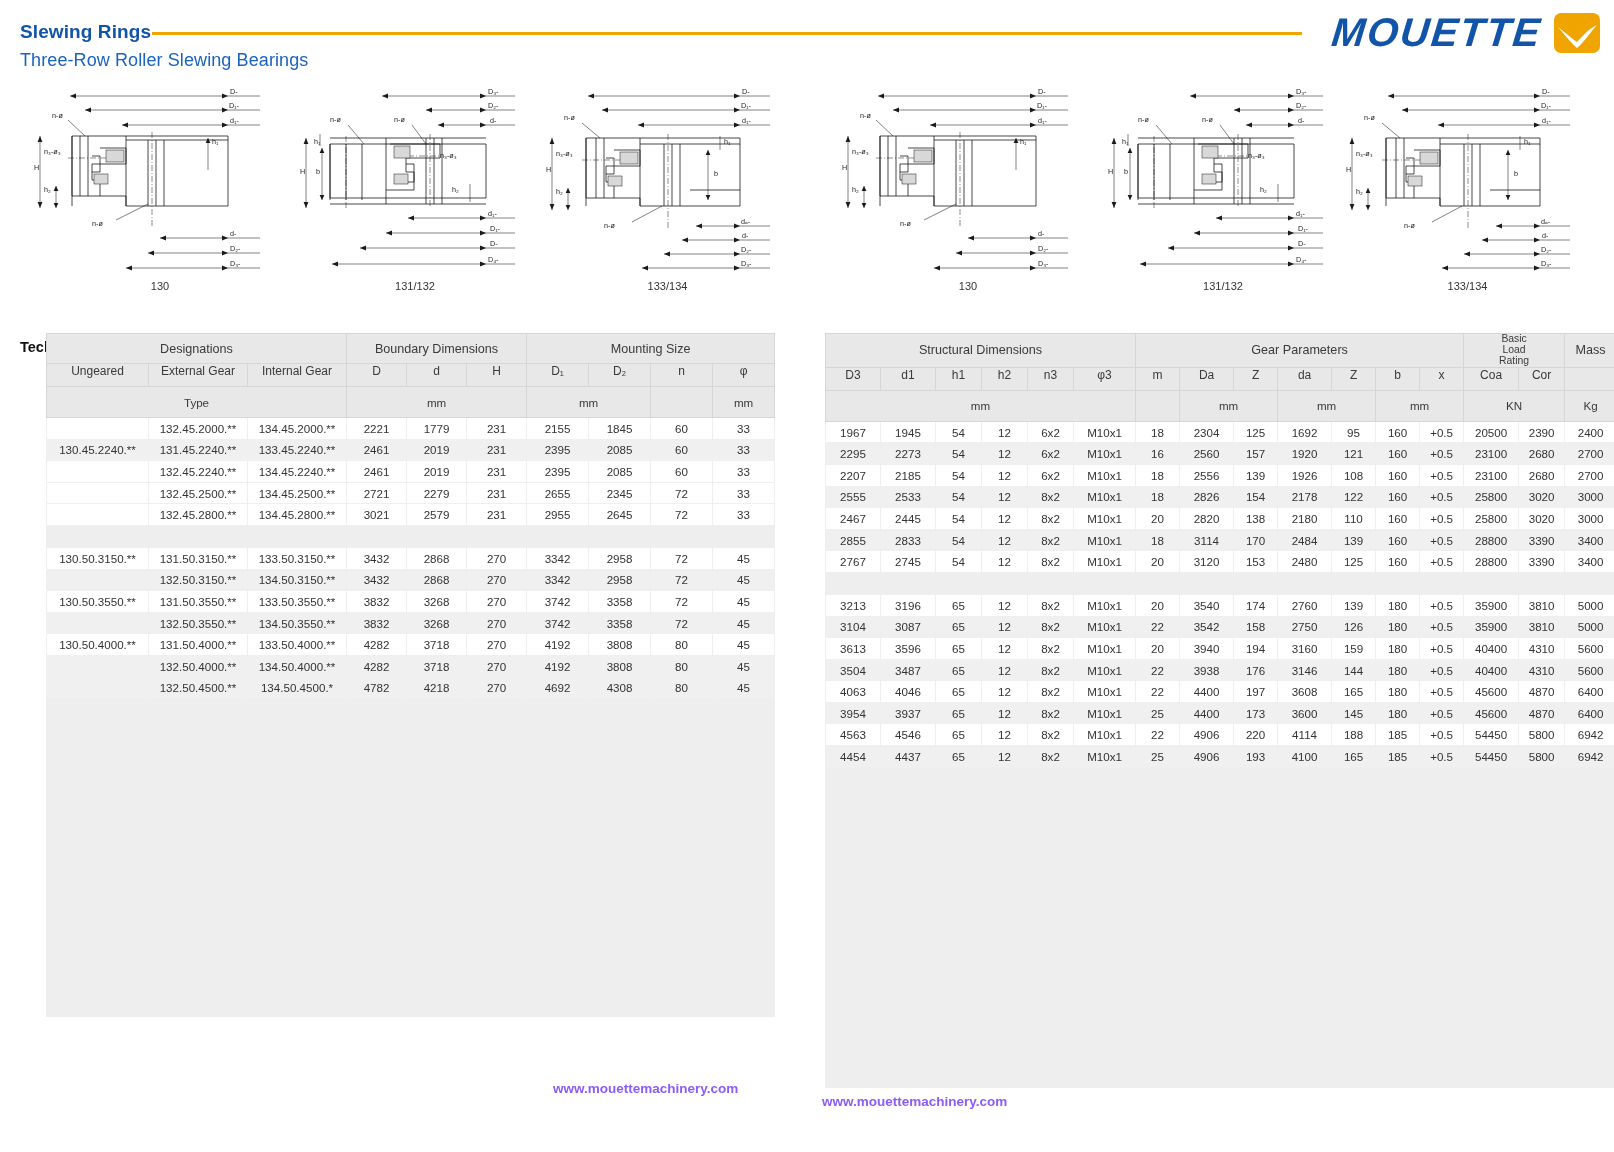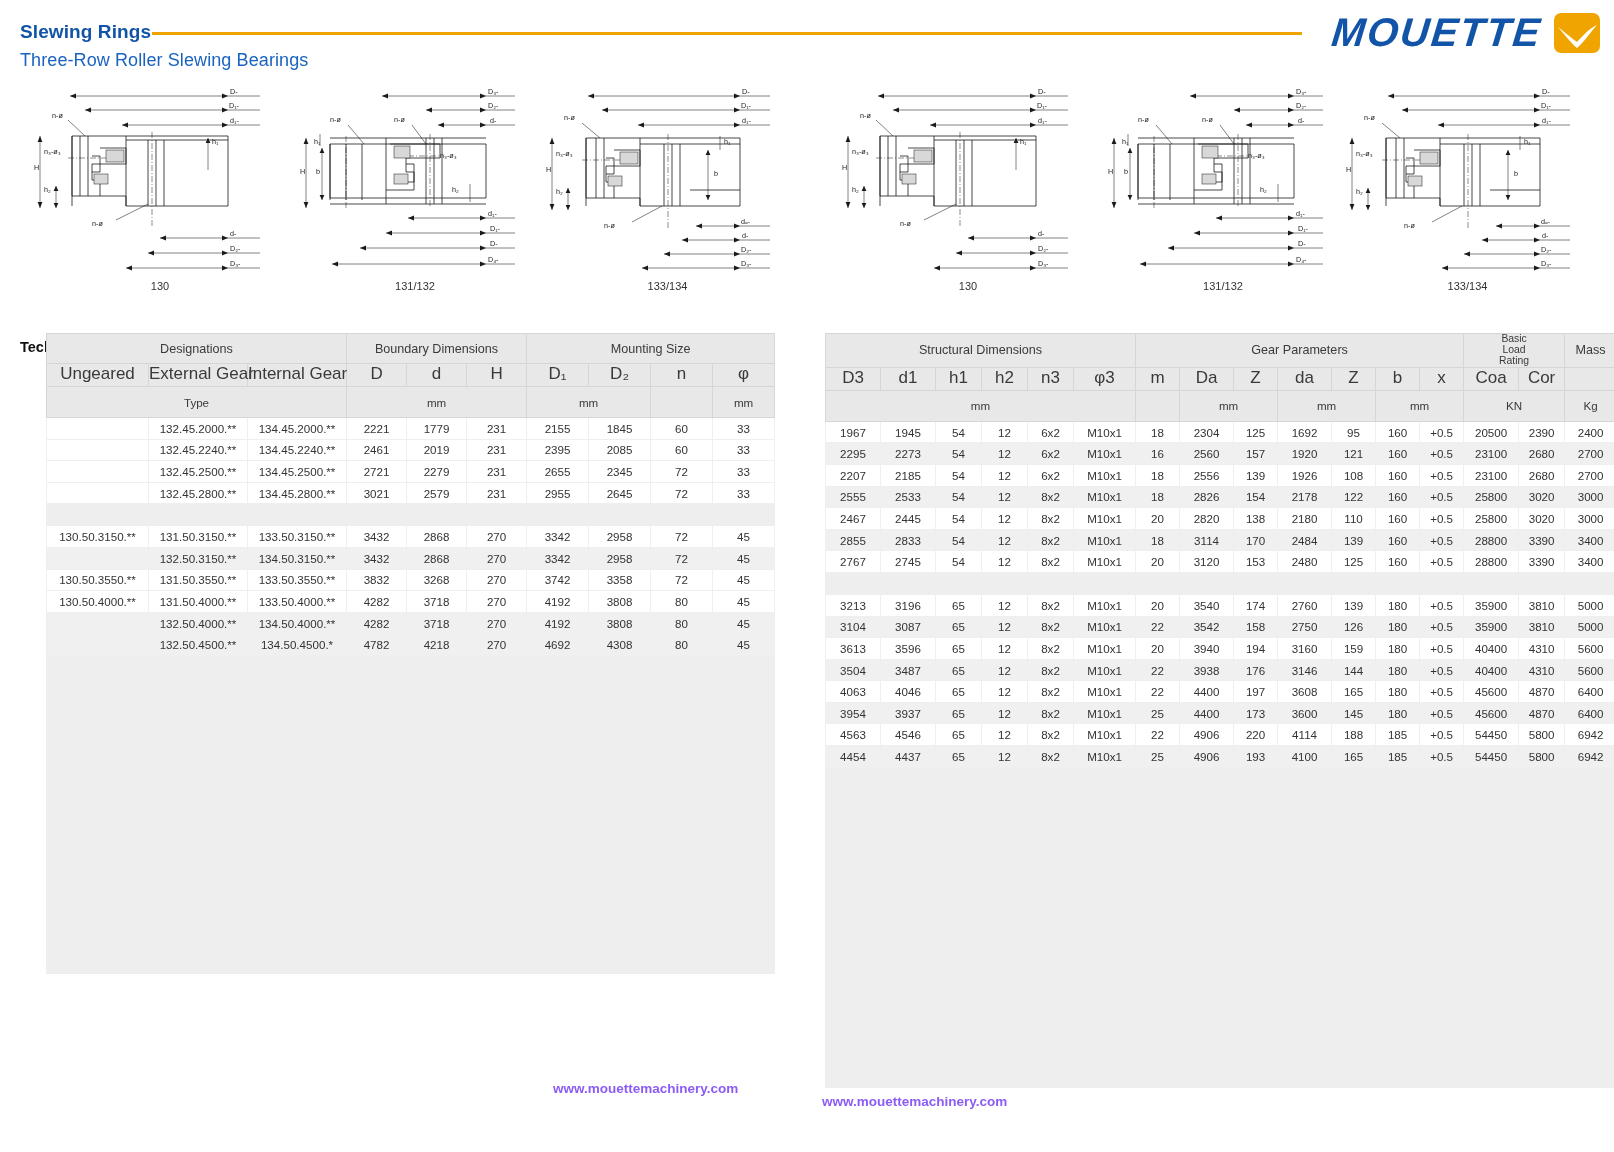--- a/index.html
+++ b/index.html
@@ -81,21 +81,21 @@
     padding: 0;
     height: 23px;
     font-weight: normal;
     white-space: nowrap;
   }
   table.spec thead th {
     background: #e8e8e8;
     color: #3a3a3a;
     font-size: 12.6px;
   }
-  table.spec thead tr.sub th { font-size: 17px; }
+  table.spec thead tr.sub th { font-size: 12px; }
   table.spec thead tr.unit th { font-size: 11.6px; height: 31px; }
   table.spec thead tr.grp th { height: 30px; }
   table.spec tbody td { background: #ffffff; border-color: #efefef; height: 21.6px; }
   table.spec tbody tr.alt td { background: #f0f0f0; }
   table.spec tbody tr.spacer td { height: 22px; background: #eeeeee; border-color:#eeeeee; }
   table.spec tbody tr.tail td { height: 320px; background: #eeeeee; border-color: #eeeeee; }
   .tbl-wrap.left table.spec tbody tr.tail td { height: 318px; }
 
   .sub { font-size: .78em; vertical-align: sub; }
   .stack { line-height: 1.05; font-size: 10.4px; }
@@ -559,20 +559,32 @@
             <td>132.45.2000.**</td>
             <td>134.45.2000.**</td>
             <td>2221</td>
             <td>1779</td>
             <td>231</td>
             <td>2155</td>
             <td>1845</td>
             <td>60</td>
             <td>33</td>
           </tr>
+          <tr class="alt">
+            <td>130.45.2240.**</td>
+            <td>131.45.2240.**</td>
+            <td>133.45.2240.**</td>
+            <td>2461</td>
+            <td>2019</td>
+            <td>231</td>
+            <td>2395</td>
+            <td>2085</td>
+            <td>60</td>
+            <td>33</td>
+          </tr>
           <tr>
             <td></td>
             <td>132.45.2240.**</td>
             <td>134.45.2240.**</td>
             <td>2461</td>
             <td>2019</td>
             <td>231</td>
             <td>2395</td>
             <td>2085</td>
             <td>60</td>
@@ -626,20 +638,32 @@
             <td>270</td>
             <td>3342</td>
             <td>2958</td>
             <td>72</td>
             <td>45</td>
           </tr>
           <tr>
             <td>130.50.3550.**</td>
             <td>131.50.3550.**</td>
             <td>133.50.3550.**</td>
+            <td>3832</td>
+            <td>3268</td>
+            <td>270</td>
+            <td>3742</td>
+            <td>3358</td>
+            <td>72</td>
+            <td>45</td>
+          </tr>
+          <tr class="alt">
+            <td></td>
+            <td>132.50.3550.**</td>
+            <td>134.50.3550.**</td>
             <td>3832</td>
             <td>3268</td>
             <td>270</td>
             <td>3742</td>
             <td>3358</td>
             <td>72</td>
             <td>45</td>
           </tr>
           <tr>
             <td>130.50.4000.**</td>

